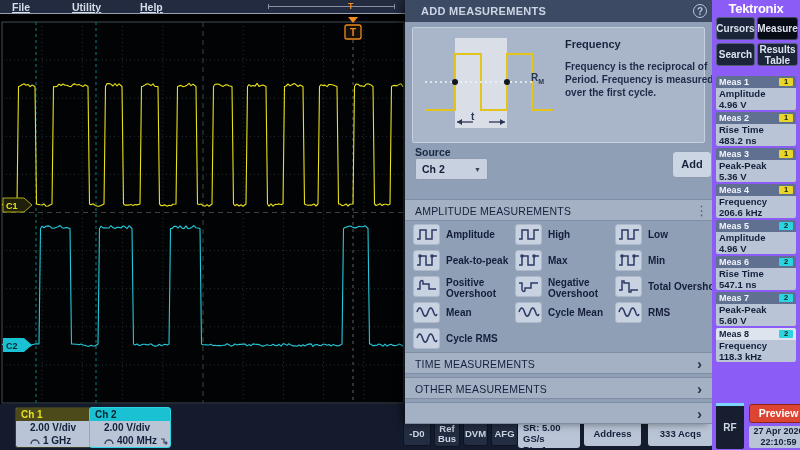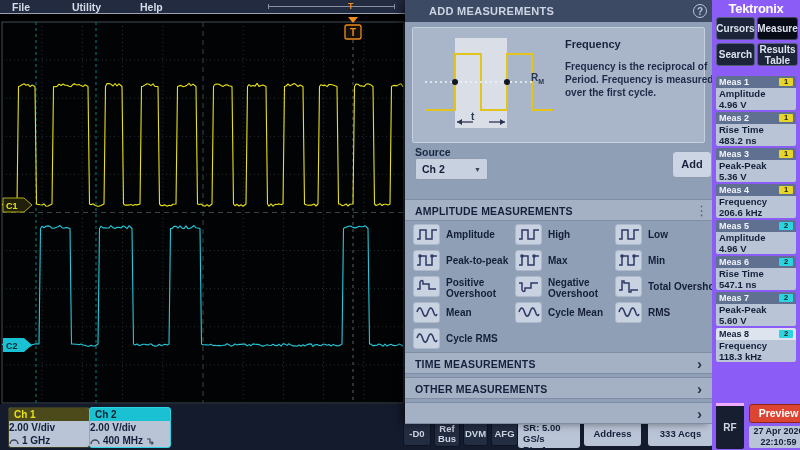--- a/index.html
+++ b/index.html
@@ -3,51 +3,51 @@
 <meta charset="utf-8">
 <style>
   html,body{margin:0;padding:0;background:#0c1120;}
   *{box-sizing:border-box;font-family:"Liberation Sans",sans-serif;}
   #app{position:relative;width:800px;height:450px;overflow:hidden;background:#0c1120;}
 
   
   #menubar{position:absolute;left:0;top:0;width:405px;height:14px;background:#222b40;
            border-bottom:1px solid #99a2b2;z-index:5;}
   .menu-item{position:absolute;top:0;height:14px;line-height:14px;font-size:10.5px;font-weight:600;
-             color:#d5dce8;cursor:default;}
+             color:#d5dce8;cursor:default;text-decoration:underline;}
   #record-line{position:absolute;left:268px;top:6px;width:127px;height:1px;background:#8a93a3;}
   #record-line:before,#record-line:after{content:"";position:absolute;top:-2px;width:1px;height:5px;background:#8a93a3;}
   #record-line:before{left:0;} #record-line:after{right:0;}
   #record-t{position:absolute;left:348px;top:0px;font-size:9px;font-weight:bold;color:#f08a1e;line-height:13px;}
 
   
   #scope{position:absolute;left:0;top:14px;width:405px;height:436px;background:#000;z-index:1;}
   #bottom-strip{position:absolute;left:0;top:404px;width:800px;height:46px;background:#141b2c;z-index:2;}
 
   
   .ch-badge{position:absolute;top:407px;width:82px;height:41px;border-radius:3px;overflow:hidden;
             background:#b9c4d6;z-index:4;cursor:pointer;}
-  #ch-badge-1{left:8px;border:1px solid #3a3c22;}
+  #ch-badge-1{left:15px;border:1px solid #3a3c22;}
   #ch-badge-2{left:89px;border:1px solid #2bd3e3;}
   .ch-head{height:13px;font-size:10px;font-weight:bold;line-height:13px;padding-left:5px;}
-  .ch-line{font-size:10px;font-weight:bold;color:#13203a;padding-left:0;line-height:13px;}
+  .ch-line{font-size:10px;font-weight:bold;color:#13203a;padding-left:14px;line-height:13px;}
   .ch-line.small{line-height:14px;display:flex;align-items:center;gap:3px;}
 
   
   .tb-btn{position:absolute;background:#232d42;border:1px solid #0d1320;border-radius:3px;
           color:#ccd4e2;font-size:9.5px;font-weight:bold;text-align:center;z-index:3;
           display:flex;align-items:center;justify-content:center;line-height:1.05;cursor:pointer;}
   .tb-panel{position:absolute;background:#b9c4d6;border-radius:3px;color:#14203a;
             font-size:9.5px;font-weight:bold;z-index:3;cursor:pointer;}
 
   
   #panel{position:absolute;left:405px;top:0;width:307px;height:424px;background:#8fa0b6;z-index:5;
          box-shadow:-4px 0 8px rgba(0,0,0,.45);}
   #panel-header{position:absolute;left:0;top:0;width:307px;height:22px;background:#3d4a64;}
-  #panel-title{position:absolute;left:24px;top:0;line-height:22px;font-size:11px;font-weight:bold;
+  #panel-title{position:absolute;left:16px;top:0;line-height:22px;font-size:11px;font-weight:bold;
                color:#cdd5e4;letter-spacing:.3px;}
   #panel-help{position:absolute;left:288px;top:4px;width:14px;height:14px;border:1.5px solid #b9c3d6;
               border-radius:50%;color:#b9c3d6;font-size:10px;font-weight:bold;text-align:center;
               line-height:13px;cursor:pointer;}
   #info-box{position:absolute;left:7px;top:27px;width:293px;height:116px;background:#a9b6c9;
             border:1px solid #c6d0de;border-radius:2px;}
   #info-title{position:absolute;left:152px;top:10px;font-size:11px;font-weight:bold;color:#18223c;}
   #info-desc{position:absolute;left:152px;top:32px;width:158px;font-size:10px;font-weight:bold;
              color:#1e2a48;line-height:1.3;}
   #diag-r{position:absolute;left:118px;top:44px;font-size:10px;font-weight:bold;color:#2a3552;}
@@ -57,21 +57,21 @@
   #source-select{position:absolute;left:10px;top:158px;width:73px;height:22px;background:#c8d1e0;
                  border:1px solid #8d9ab0;border-radius:2px;font-size:10.5px;font-weight:bold;
                  color:#141e38;line-height:20px;padding-left:6px;cursor:pointer;}
   #source-caret{position:absolute;right:6px;top:1px;font-size:7px;color:#39435c;}
   #add-btn{position:absolute;left:267px;top:151px;width:40px;height:27px;background:#ccd5e3;
            border:1px solid #8d9ab0;border-radius:4px;font-size:11px;font-weight:bold;color:#18223c;
            text-align:center;line-height:25px;cursor:pointer;}
   .section-band{position:absolute;left:0;width:307px;height:22px;background:#a4b1c4;
                 border-top:1px solid #7f8ea6;border-bottom:1px solid #7f8ea6;cursor:pointer;}
   .section-band .sec-label{position:absolute;left:10px;top:0;line-height:22px;font-size:10.5px;
-                font-weight:bold;color:#15213c;letter-spacing:.2px;}
+                font-weight:normal;color:#15213c;letter-spacing:.2px;}
   .sec-chevron{position:absolute;right:10px;top:0;line-height:21px;font-size:15px;font-weight:bold;color:#26314e;}
   #amp-drag{position:absolute;right:4px;top:2px;font-size:13px;color:#4e5b74;line-height:18px;}
   .tile{position:absolute;width:27px;height:21px;background:#c9d2e1;border:1px solid #aeb9cc;
         border-radius:3px;cursor:pointer;display:flex;align-items:center;justify-content:center;}
   .tile-label{position:absolute;font-size:10px;font-weight:bold;color:#141e38;line-height:1.1;cursor:pointer;}
 
   
   #sidebar{position:absolute;left:712px;top:0;width:88px;height:450px;background:#8b5cf6;z-index:6;}
   #brand{position:absolute;left:0;top:1px;width:88px;text-align:center;font-size:13px;font-weight:800;
          color:#fff;letter-spacing:-.3px;}
@@ -81,21 +81,21 @@
   .side-btn.active{background:#070b16;border-color:#3a4356;}
   .meas{position:absolute;left:4px;width:80px;height:34px;border-radius:2px;overflow:hidden;cursor:pointer;}
   .meas-head{height:12px;background:#5f7090;color:#f2f5fa;font-size:9px;font-weight:bold;
              line-height:12px;padding:0 3px;position:relative;}
   .meas-head.sel{background:#dde4ee;color:#13203a;}
   .meas-badge{position:absolute;right:3px;top:2px;width:14px;height:8px;border-radius:1px;
               font-size:7.5px;font-weight:bold;color:#1a1d06;text-align:center;line-height:8px;}
   .meas-body{height:22px;background:#b9c4d6;color:#13203a;font-size:9.5px;font-weight:bold;
              padding:0 3px;line-height:11px;}
   #rf-btn{position:absolute;left:4px;top:403px;width:28px;height:46px;background:#161e30;
-          border-top:3px solid #f0abfc;color:#cfd7e4;font-size:10px;font-weight:bold;
+          border-top:3px solid #7dd3fc;color:#cfd7e4;font-size:10px;font-weight:bold;
           text-align:center;padding-top:16px;cursor:pointer;border-radius:0 0 2px 2px;}
   #preview-btn{position:absolute;left:37px;top:404px;width:59px;height:19px;background:#dd4533;
                border:1px solid #8e2418;border-radius:3px;color:#fff;font-size:10.5px;font-weight:bold;
                text-align:center;line-height:17px;cursor:pointer;}
   #datetime{position:absolute;left:37px;top:426px;width:59px;height:22px;background:#b9c4d6;
             border-radius:2px;color:#13203a;font-size:9px;font-weight:bold;text-align:center;line-height:11px;}
 </style>
 </head>
 <body>
 

